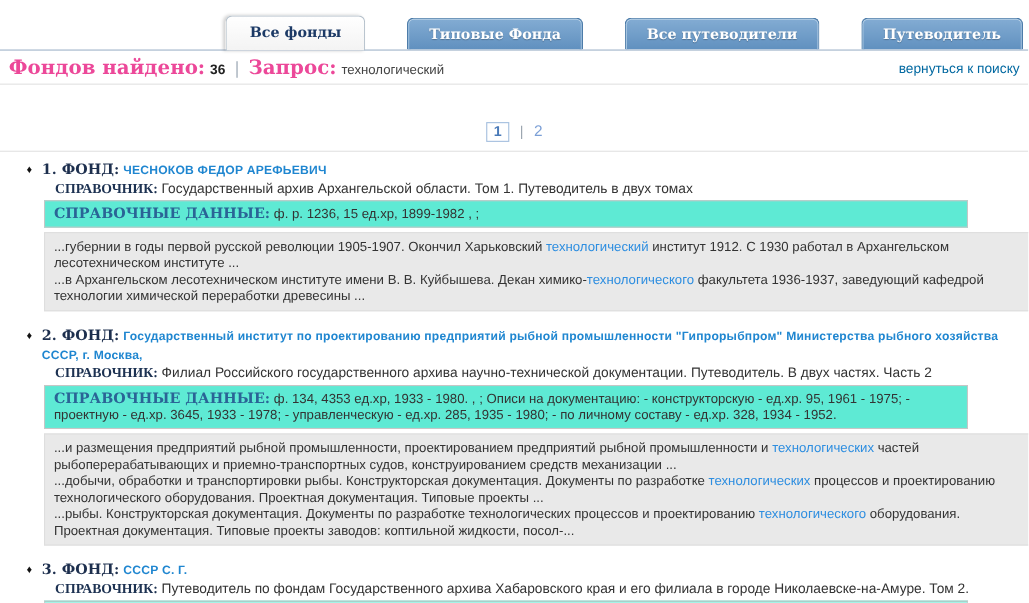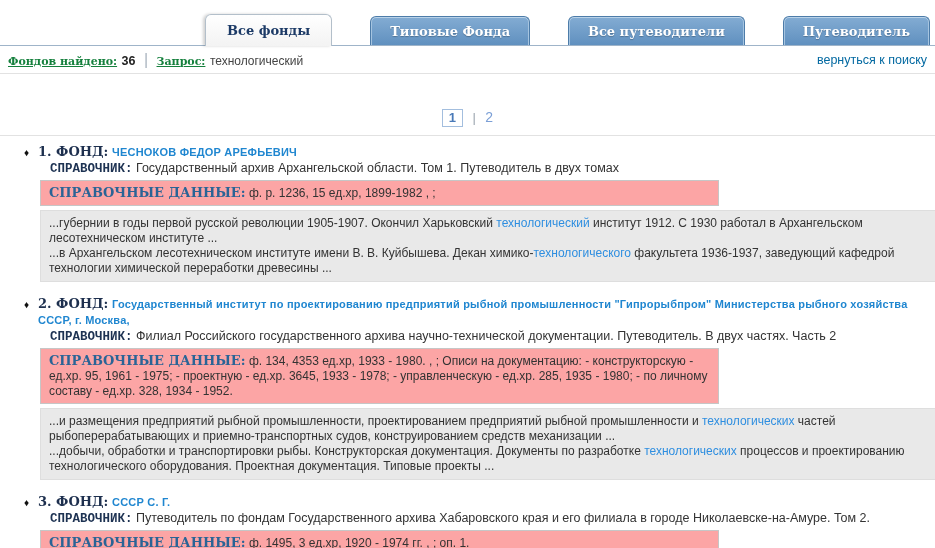--- a/index.html
+++ b/index.html
@@ -37,21 +37,21 @@
     padding: 8px 21px 8px 21px;
   }
 
   
   .infobar {
     display: flex; justify-content: space-between; align-items: center;
     padding: 5px 8px 4px 8px;
   }
   .lbl {
     font-family: "DejaVu Serif", serif; font-weight: bold;
-    font-size: 11px; color: #15803d; text-decoration: underline;
+    font-size: 18px; color: #ec4899;
   }
   .num { font-weight: bold; font-size: 12.5px; color: #222; }
   .vsep { color: #aab4bf; padding: 0 4px; }
   .qv { font-size: 12px; color: #444; }
   .backlink { color: #0369a1; font-size: 12.5px; text-decoration: none; cursor: pointer; }
 
   .hr { border-top: 1px solid #e2e2e2; height: 0; }
 
   
   .pagination { text-align: center; padding: 7px 0 8px 0; margin-top: 27px; }
@@ -71,26 +71,26 @@
   .rnum, .fond-label {
     font-family: "DejaVu Serif", serif; font-weight: bold;
     color: #1d2f4e; font-size: 13px;
   }
   .fond-link {
     color: #1f86d0; font-weight: bold; font-size: 11px;
     text-decoration: none; cursor: pointer; letter-spacing: .2px;
   }
   .sprav-line { margin-left: 50px; line-height: 16px; font-size: 12.5px; color: #333; }
   .sprav-label {
-    font-family: Liberation Mono, monospace; font-weight: bold;
+    font-family: Liberation Serif, serif; font-weight: bold;
     color: #1d3252; font-size: 12.5px;
   }
   .data-box {
-    margin: 3px 0 0 40px; width: 679px;
-    background: #fca5a5; border: 1px solid #c6c6c6;
+    margin: 3px 0 0 40px; width: 840px;
+    background: #5eead4; border: 1px solid #c6c6c6;
     padding: 4px 8px; font-size: 12px; line-height: 15px; color: #333;
   }
   .data-label {
     font-family: "DejaVu Serif", serif; font-weight: bold;
     color: #2a6496; font-size: 13px;
   }
   .snippet-box {
     margin: 4px 0 0 40px; width: 904px;
     background: #e9e9e9; border: 1px solid #dedede;
     padding: 5px 8px; font-size: 12px; line-height: 15px; color: #333;
@@ -141,20 +141,21 @@
           <div class="snippet-par">...в Архангельском лесотехническом институте имени В. В. Куйбышева. Декан химико-<a class="hl">технологического</a> факультета 1936-1937, заведующий кафедрой технологии химической переработки древесины ...</div>
         </div>
       </div>
       <div class="result">
         <div class="result-title"><span class="bullet">♦</span><span class="rnum">2. </span><span class="fond-label">ФОНД:</span> <a class="fond-link">Государственный институт по проектированию предприятий рыбной промышленности "Гипрорыбпром" Министерства рыбного хозяйства СССР, г. Москва,</a></div>
         <div class="sprav-line"><span class="sprav-label">СПРАВОЧНИК:</span> Филиал Российского государственного архива научно-технической документации. Путеводитель. В двух частях. Часть 2</div>
         <div class="data-box"><span class="data-label">СПРАВОЧНЫЕ ДАННЫЕ:</span> ф. 134, 4353 ед.хр, 1933 - 1980. , ; Описи на документацию: - конструкторскую - ед.хр. 95, 1961 - 1975; - проектную - ед.хр. 3645, 1933 - 1978; - управленческую - ед.хр. 285, 1935 - 1980; - по личному составу - ед.хр. 328, 1934 - 1952.</div>
         <div class="snippet-box">
           <div class="snippet-par">...и размещения предприятий рыбной промышленности, проектированием предприятий рыбной промышленности и <a class="hl">технологических</a> частей рыбоперерабатывающих и приемно-транспортных судов, конструированием средств механизации ...</div>
           <div class="snippet-par">...добычи, обработки и транспортировки рыбы. Конструкторская документация. Документы по разработке <a class="hl">технологических</a> процессов и проектированию технологического оборудования. Проектная документация. Типовые проекты ...</div>
+          <div class="snippet-par">...рыбы. Конструкторская документация. Документы по разработке технологических процессов и проектированию <a class="hl">технологического</a> оборудования. Проектная документация. Типовые проекты заводов: коптильной жидкости, посол-...</div>
         </div>
       </div>
       <div class="result">
         <div class="result-title"><span class="bullet">♦</span><span class="rnum">3. </span><span class="fond-label">ФОНД:</span> <a class="fond-link">СССР С. Г.</a></div>
         <div class="sprav-line"><span class="sprav-label">СПРАВОЧНИК:</span> Путеводитель по фондам Государственного архива Хабаровского края и его филиала в городе Николаевске-на-Амуре. Том 2.</div>
         <div class="data-box"><span class="data-label">СПРАВОЧНЫЕ ДАННЫЕ:</span> ф. 1495, 3 ед.хр, 1920 - 1974 гг. , ; оп. 1.</div>
         <div class="snippet-box"></div>
       </div>
     </div>
 

